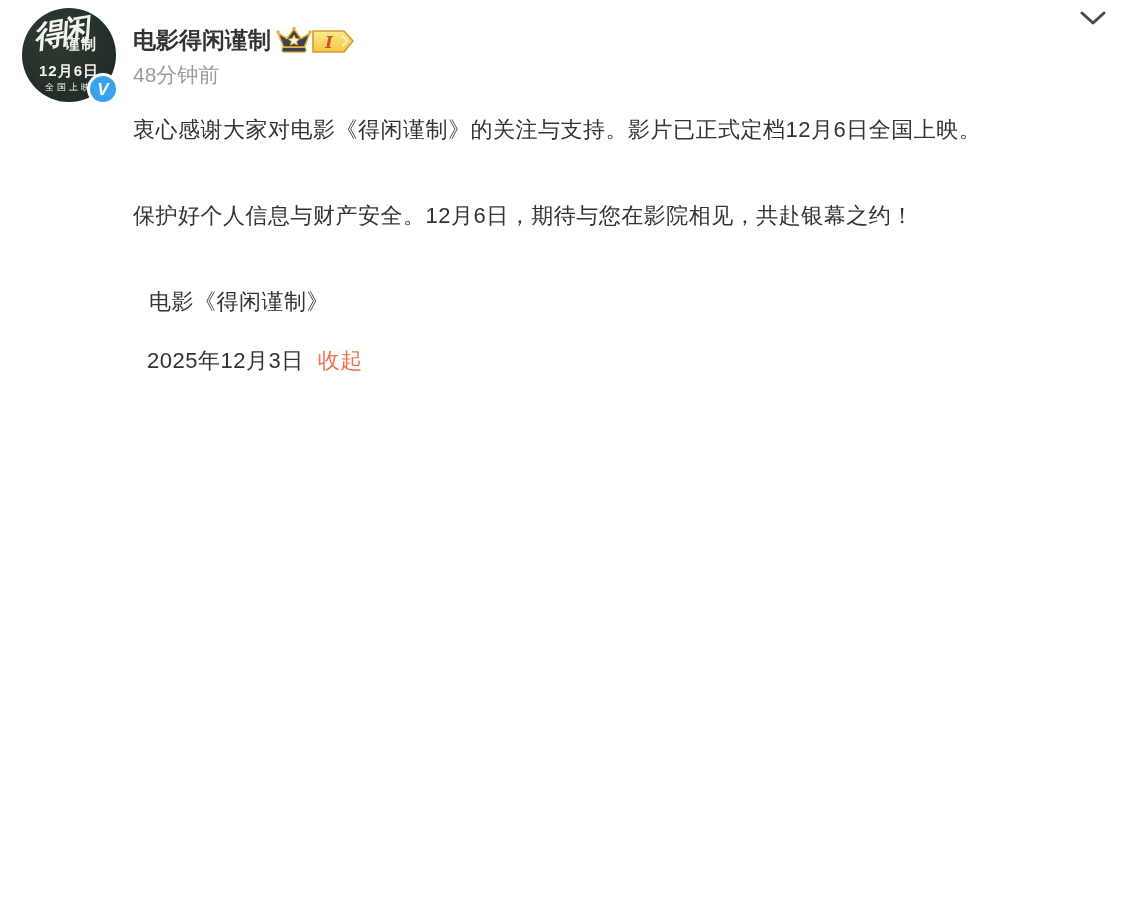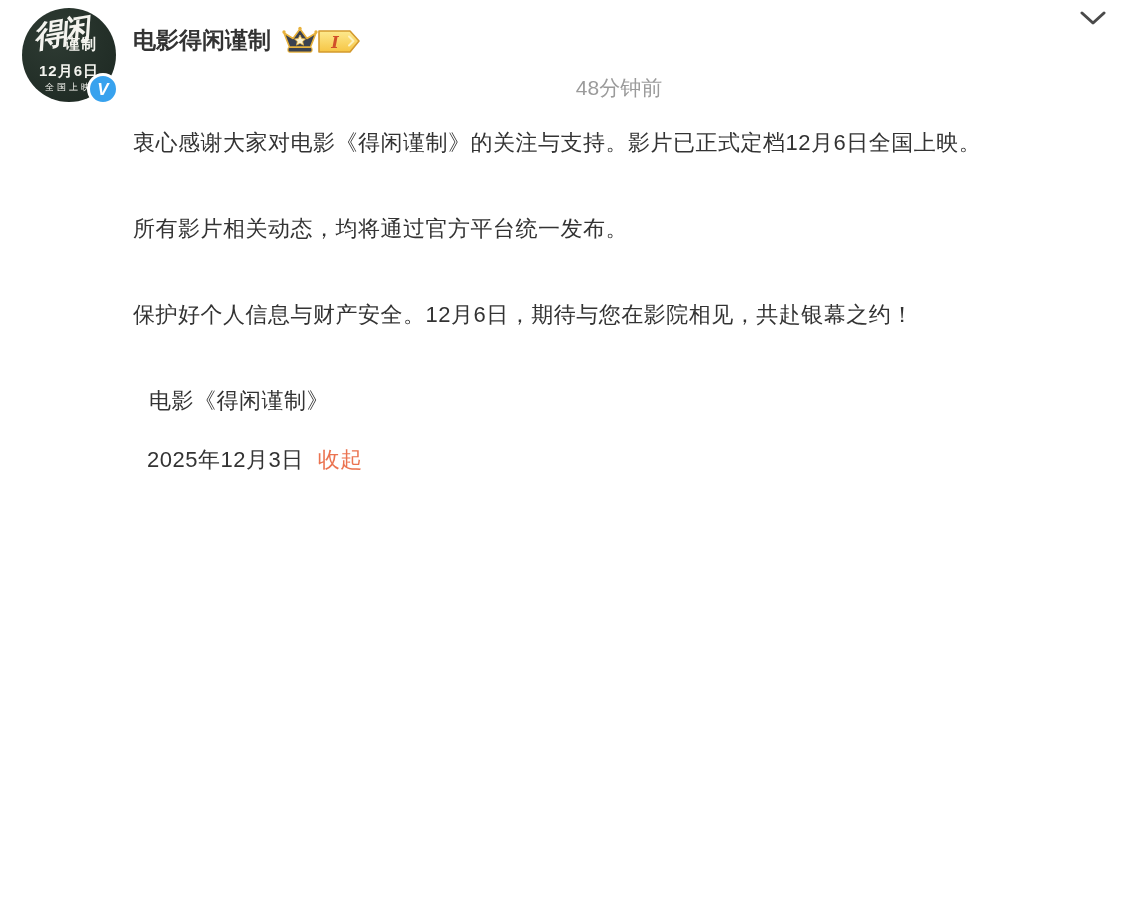--- a/index.html
+++ b/index.html
@@ -98,42 +98,41 @@
     line-height: 1;
   }
 
   
   .header {
     padding: 24px 35px 0 133px;
   }
   .name-row {
     display: flex;
     align-items: center;
-    gap: 10px;
+    gap: 4px;
     height: 32px;
   }
   .username {
     font-size: 23px;
     font-weight: 700;
     color: #333333;
     cursor: pointer;
     white-space: nowrap;
   }
   .vip-badge {
     display: inline-flex;
     align-items: center;
     cursor: pointer;
   }
   .timestamp {
-    margin-top: 19px;
+    margin-top: 6px;
     font-size: 21px;
     color: #9b9b9b;
     line-height: 26px;
     cursor: pointer;
-    text-align: center;
   }
   .collapse-chevron {
     position: absolute;
     top: 8px;
     right: 33px;
     width: 28px;
     height: 22px;
     cursor: pointer;
     display: flex;
     align-items: center;
@@ -220,21 +219,20 @@
             <text x="54" y="23.5" text-anchor="middle" font-family="DejaVu Serif, serif" font-size="16" font-weight="bold" font-style="italic" fill="#d14f2a">I</text>
           </g>
         </svg>
       </span>
     </div>
     <div class="timestamp">48分钟前</div>
   </div>
 
   <div class="content">
       <p class="para">衷心感谢大家对电影《得闲谨制》的关注与支持。影片已正式定档12月6日全国上映。</p>
-      <p class="para">所有影片相关动态，均将通过官方平台统一发布。</p>
       <p class="para">保护好个人信息与财产安全。12月6日，期待与您在影院相见，共赴银幕之约！</p>
     </div>
 
   <div class="signature-block">
     <p class="sig-line">电影《得闲谨制》</p>
     <p class="date-row">
       <span>2025年12月3日</span><a class="collapse-link">收起</a>
     </p>
   </div>
 

